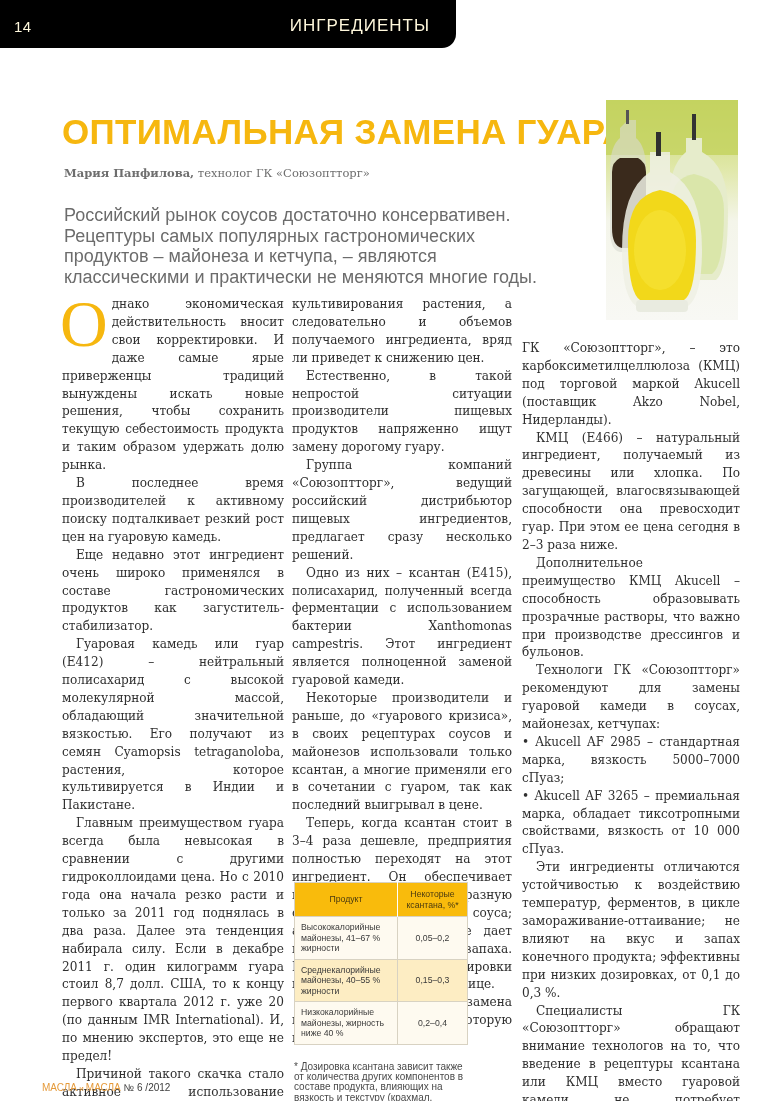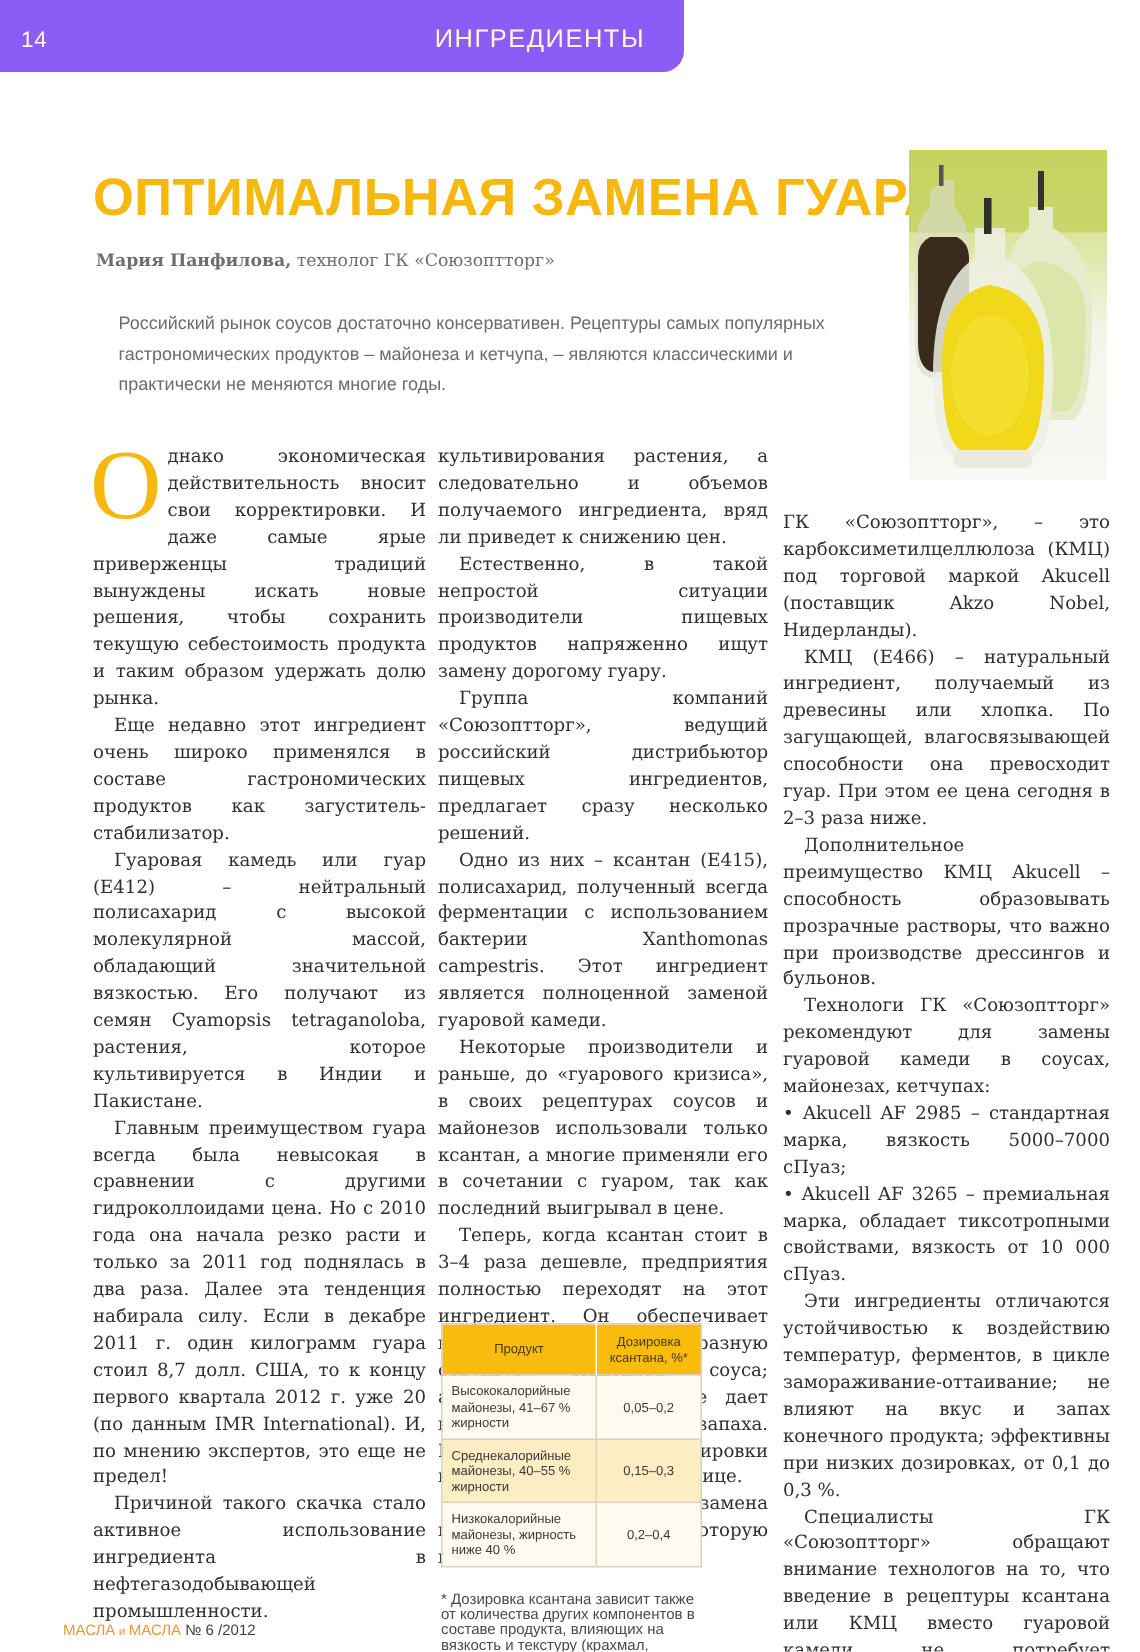--- a/index.html
+++ b/index.html
@@ -1,21 +1,21 @@
 <!DOCTYPE html>
 <html><head>
   <meta charset="utf-8">
   <style>
     * { box-sizing: border-box; margin: 0; padding: 0; }
     html, body { width: 760px; height: 1101px; background: #ffffff; overflow: hidden; }
     body { position: relative; font-family: "DejaVu Serif", serif; color: #2b2b2b; }
 
     .header-band {
       position: absolute; left: 0; top: 0; width: 456px; height: 48px;
-      background: #8b5cf6; border-bottom-right-radius: 14px;
+      background: #000000; border-bottom-right-radius: 14px;
     }
     .page-num {
       position: absolute; left: 14px; top: 18px; font-family: "Liberation Sans", sans-serif;
       font-size: 15px; color: #fff8dc; letter-spacing: 0.5px;
     }
     .section-label {
       position: absolute; right: 26px; top: 16px; font-family: "Liberation Sans", sans-serif;
       font-size: 17px; color: #fff8dc; letter-spacing: 1px;
     }
 
@@ -23,21 +23,21 @@
       position: absolute; left: 62px; top: 112px; font-family: "Liberation Sans", sans-serif;
       font-weight: bold; font-size: 35px; color: #f6b70f; letter-spacing: 0.3px; white-space: nowrap;
     }
     .byline {
       position: absolute; left: 64px; top: 166px; font-family: "DejaVu Serif", serif;
       font-size: 11.5px; color: #6e6e6e; white-space: nowrap;
     }
     .byline b { font-weight: bold; }
     .lead {
       position: absolute; left: 64px; top: 205px; width: 480px; font-family: "Liberation Sans", sans-serif;
-      font-size: 12px; line-height: 20.5px; color: #6c6c6c; margin-left: 15px;
+      font-size: 18px; line-height: 20.5px; color: #6c6c6c;
     }
 
     .photo {
       position: absolute; left: 606px; top: 100px; width: 132px; height: 220px;
       background: linear-gradient(180deg, #c8d66e 0%, #dfe7a6 30%, #f4f5ea 55%, #f8f8f4 100%);
       overflow: hidden;
     }
 
     .col {
       position: absolute; font-family: "DejaVu Serif", serif; font-size: 12.1px;
@@ -112,20 +112,21 @@
     <path d="M44 52 L64 52 L64 72 Q96 90 96 150 Q96 196 82 206 L30 206 Q16 196 16 150 Q16 90 44 72 Z" fill="#eef0e4" opacity="0.85"></path>
     <path d="M22 140 Q22 96 54 90 Q90 96 90 140 Q90 192 78 200 L34 200 Q22 192 22 140 Z" fill="#f2d81a"></path>
     <ellipse cx="54" cy="150" rx="26" ry="40" fill="#f7e43a" opacity="0.6"></ellipse>
     <rect x="30" y="200" width="52" height="12" rx="4" fill="#e9ebe0"></rect>
     <rect x="50" y="32" width="5" height="24" fill="#2f2f2f"></rect>
   </svg>
 </div>
 
 <div class="col col1">
   <p class="noind"><span class="dropcap">О</span><span>днако экономическая действительность вносит свои корректировки. И даже самые ярые приверженцы традиций вынуждены искать новые решения, чтобы сохранить текущую себестоимость продукта и таким образом удержать долю рынка.</span></p>
+  <p>В последнее время производителей к активному поиску подталкивает резкий рост цен на гуаровую камедь.</p>
   <p>Еще недавно этот ингредиент очень широко применялся в составе гастрономических продуктов как загуститель-стабилизатор.</p>
   <p>Гуаровая камедь или гуар (E412) – нейтральный полисахарид с высокой молекулярной массой, обладающий значительной вязкостью. Его получают из семян Cyamopsis tetraganoloba, растения, которое культивируется в Индии и Пакистане.</p>
   <p>Главным преимуществом гуара всегда была невысокая в сравнении с другими гидроколлоидами цена. Но с 2010 года она начала резко расти и только за 2011 год поднялась в два раза. Далее эта тенденция набирала силу. Если в декабре 2011 г. один килограмм гуара стоил 8,7 долл. США, то к концу первого квартала 2012 г. уже 20 (по данным IMR International). И, по мнению экспертов, это еще не предел!</p>
   <p>Причиной такого скачка стало активное использование ингредиента в нефтегазодобывающей промышленности.</p>
 
 </div>
 
 <div class="col col2">
   <p class="noind">культивирования растения, а следовательно и объемов получаемого ингредиента, вряд ли приведет к снижению цен.</p>
   <p>Естественно, в такой непростой ситуации производители пищевых продуктов напряженно ищут замену дорогому гуару.</p>
@@ -134,21 +135,21 @@
   <p>Некоторые производители и раньше, до «гуарового кризиса», в своих рецептурах соусов и майонезов использовали только ксантан, а многие применяли его в сочетании с гуаром, так как последний выигрывал в цене.</p>
   <p>Теперь, когда ксантан стоит в 3–4 раза дешевле, предприятия полностью переходят на этот ингредиент. Он обеспечивает короткую кремообразную структуру майонеза, соуса; абсолютно нейтрален, не дает никакого привкуса и запаха. Рекомендуемые дозировки ксантана приведены в таблице.</p>
   <p>Другая эффективная замена гуаровой камеди, которую предлагает</p>
 </div>
 
 <div class="table-wrap">
   <table class="dose">
     <thead>
       <tr>
         <th>Продукт</th>
-        <th>Дозировка ксантана, %*</th>
+        <th>Некоторые ксантана, %*</th>
       </tr>
     </thead>
     <tbody>
       <tr class="r0">
         <td>Высококалорийные майонезы, 41–67 % жирности</td>
         <td class="val">0,05–0,2</td>
       </tr>
       <tr class="r1">
         <td>Среднекалорийные майонезы, 40–55 % жирности</td>
         <td class="val">0,15–0,3</td>

